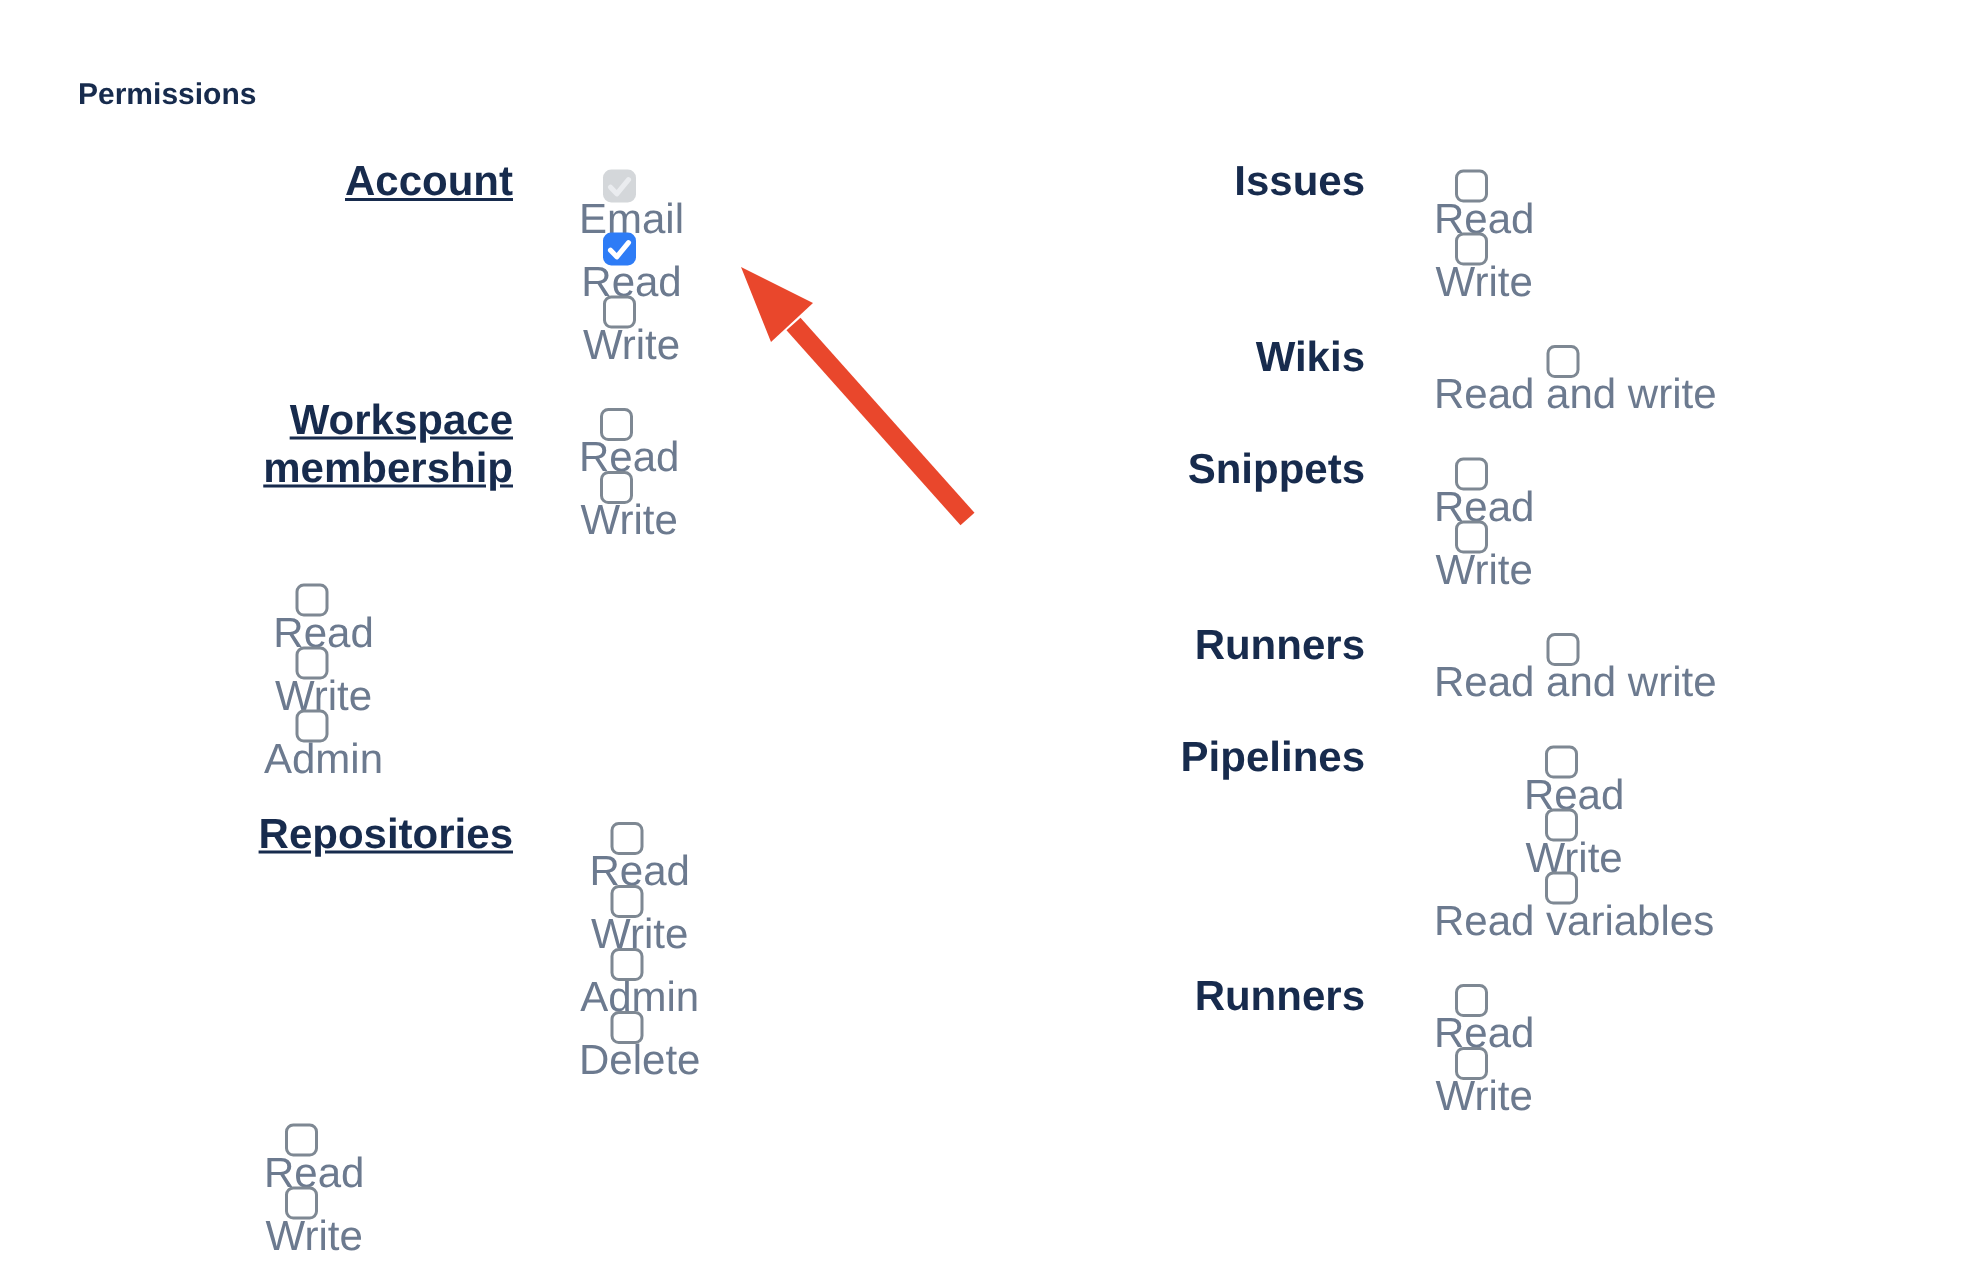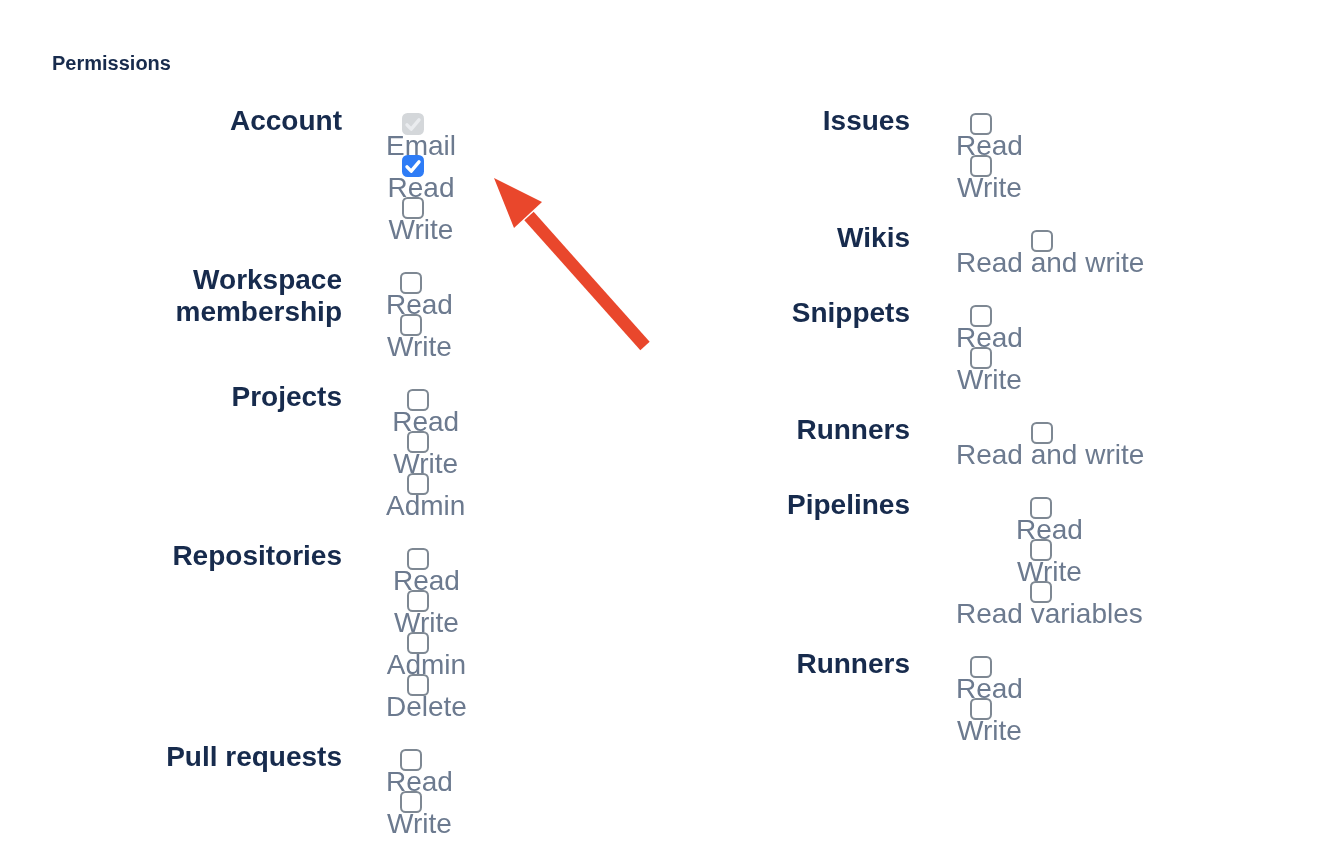--- a/index.html
+++ b/index.html
@@ -20,21 +20,21 @@
   .page{padding:46px 0 0 52px;}
   .page-title{
     font-size:20px;line-height:35px;font-weight:bold;color:var(--navy);
     margin-bottom:32px;letter-spacing:0;
   }
   .columns{display:flex;align-items:flex-start;}
   .perm-col{display:block;}
   .col-left{margin-left:80px;width:428px;}
   .col-right{margin-left:170px;}
   .perm-group{display:flex;align-items:flex-start;margin-bottom:33px;}
-  .col-left .group-label{width:210px;}
+  .col-left .group-label{width:210px;text-decoration:underline;}
   .col-right .group-label{width:180px;}
   .group-label{
     flex:none;text-align:right;font-weight:bold;color:var(--navy);
     font-size:28px;line-height:32px;margin-top:-8px;
   }
   .col-left .items{margin-left:28px;}
   .col-right .items{margin-left:30px;}
   .cb-row{
     display:flex;align-items:center;height:22px;margin-bottom:20px;cursor:pointer;flex-direction:column;
   }
@@ -95,21 +95,20 @@
               <span class="cb unchecked"></span>
               <span class="cb-label">Read</span>
             </label>
             <label class="cb-row">
               <span class="cb unchecked"></span>
               <span class="cb-label">Write</span>
             </label>
           </div>
         </div>
         <div class="perm-group">
-          <div class="group-label">Projects</div>
           <div class="items">
             <label class="cb-row">
               <span class="cb unchecked"></span>
               <span class="cb-label">Read</span>
             </label>
             <label class="cb-row">
               <span class="cb unchecked"></span>
               <span class="cb-label">Write</span>
             </label>
             <label class="cb-row">
@@ -133,21 +132,20 @@
               <span class="cb unchecked"></span>
               <span class="cb-label">Admin</span>
             </label>
             <label class="cb-row">
               <span class="cb unchecked"></span>
               <span class="cb-label">Delete</span>
             </label>
           </div>
         </div>
         <div class="perm-group">
-          <div class="group-label">Pull requests</div>
           <div class="items">
             <label class="cb-row">
               <span class="cb unchecked"></span>
               <span class="cb-label">Read</span>
             </label>
             <label class="cb-row">
               <span class="cb unchecked"></span>
               <span class="cb-label">Write</span>
             </label>
           </div>

